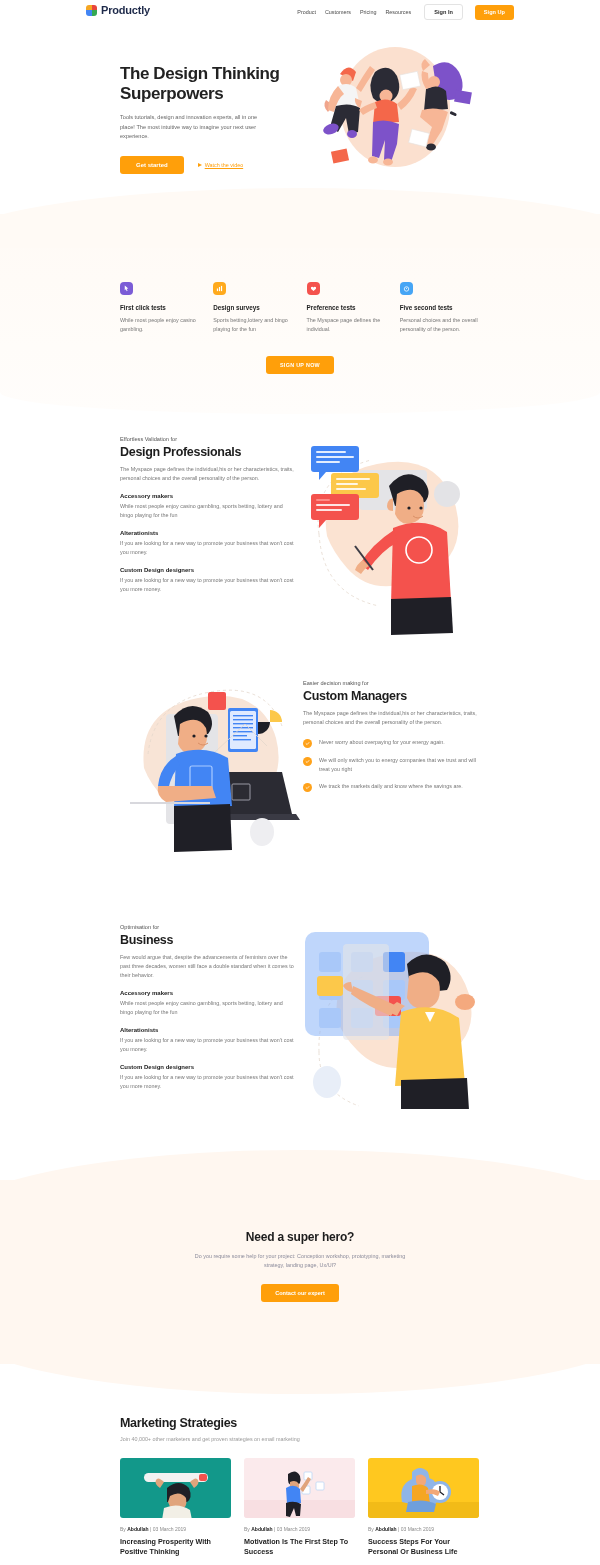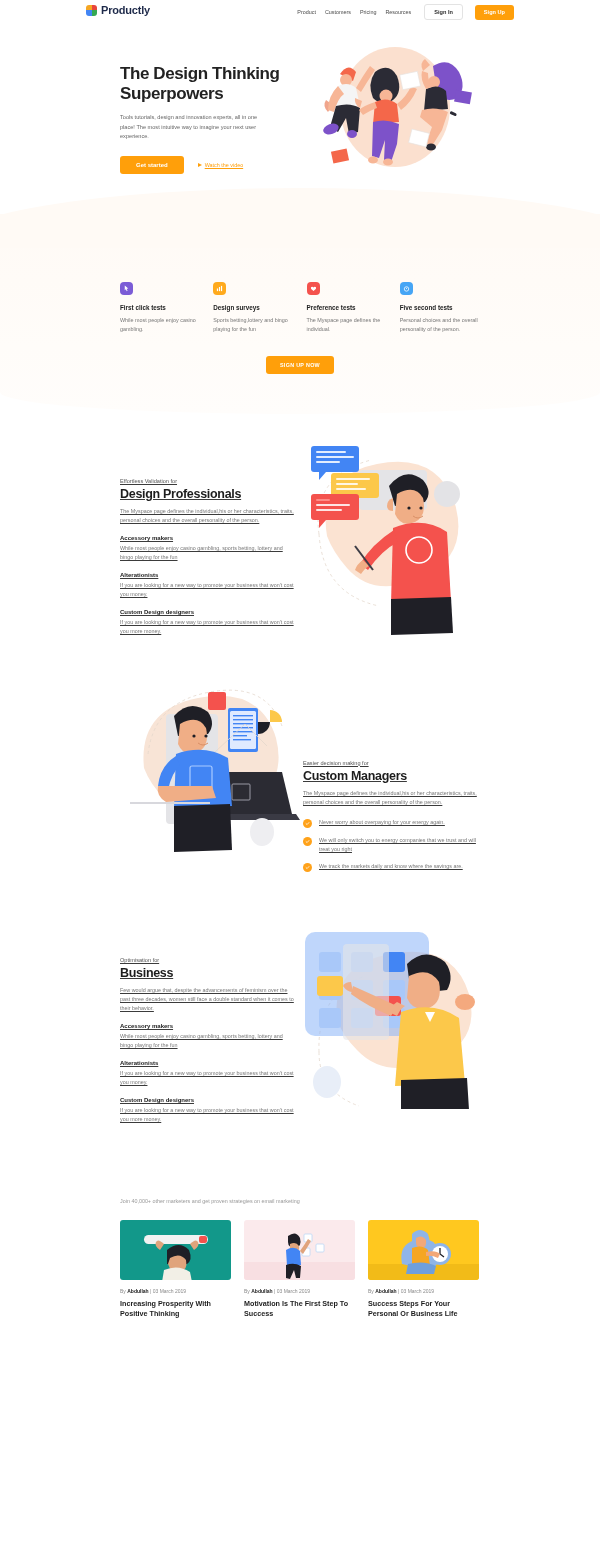--- a/index.html
+++ b/index.html
@@ -67,21 +67,21 @@
   .f-icon { width: 13px; height: 13px; border-radius: 4px; display:flex; align-items:center; justify-content:center; color:#fff; font-size:5px; font-weight:700; }
   .f-icon.purple { background:#7b5cd6; }
   .f-icon.orange { background:#ffaa1d; }
   .f-icon.red { background:#f4524d; }
   .f-icon.blue { background:#46a5f5; }
   .f-title { margin-top: 9px; font-size: 6.3px; font-weight: 700; color: #222; }
   .f-desc { margin-top: 5px; font-size: 5.4px; line-height: 1.65; color: #777; }
   .btn-signupnow { margin: 22px auto 0; display:block; background:#ff9f0a; color:#fff; font-size:5.4px; font-weight:700; letter-spacing:.3px; padding:6px 14px; border-radius:3px; }
 
   
-  .section { width: 360px; margin: 0 auto; display: flex; align-items: flex-end; padding: 22px 0; text-decoration: underline; }
+  .section { width: 360px; margin: 0 auto; display: flex; align-items: flex-start; padding: 22px 0; }
   .sec-text { width: 177px; }
   .sec-art { width: 183px; height: 200px; position: relative; }
   .eyebrow { font-size: 5.6px; color: #555; }
   .sec-title { margin-top: 3px; font-size: 12.5px; font-weight: 700; color: #1d1d1d; letter-spacing: -0.3px; }
   .sec-lead { margin-top: 6px; font-size: 5.4px; line-height: 1.7; color: #777; }
   .sub-block { margin-top: 10px; }
   .sub-title { font-size: 6px; font-weight: 700; color: #222; }
   .sub-desc { margin-top: 3px; font-size: 5.4px; line-height: 1.65; color: #777; }
   .check-list { margin-top: 11px; }
   .check-item { display: flex; gap: 7px; margin-bottom: 8px; align-items: flex-start; }
@@ -427,22 +427,30 @@
         <path d="M54 58 q-6 0 -8 4 q4 6 10 6z" fill="#f0ae86"></path>
         <path d="M104 88 q32 -12 58 6 l6 66 -70 2z" fill="#fcc84a"></path>
         <path d="M128 88 l10 0 l-5 10z" fill="#fff"></path>
         <path d="M104 156 l66 -2 l2 32 -68 2z" fill="#1f1f26"></path>
         <ellipse cx="168" cy="78" rx="10" ry="8" fill="#f4a97e"></ellipse>
         <ellipse cx="30" cy="158" rx="14" ry="16" fill="#e8eef8"></ellipse>
       </svg>
     </div>
   </div>
 
+  <div class="hero-cta-band">
+    <div class="chb-inner">
+      <h2 class="chb-title">Need a super hero?</h2>
+      <p class="chb-sub">Do you require some help for your project: Conception workshop, prototyping, marketing strategy, landing page, Ux/UI?</p>
+      <button class="btn btn-expert">Contact our expert</button>
+    </div>
+  </div>
 
   <div class="blog">
+    <h2 class="blog-title">Marketing Strategies</h2>
     <div class="blog-sub">Join 40,000+ other marketers and get proven strategies on email marketing</div>
     <div class="cards">
 
       <div class="card">
         <div class="card-img" style="background:#12988a">
           <svg viewBox="0 0 111 60" width="111" height="60">
             <rect x="24" y="15" width="64" height="9" rx="4.5" fill="#f2f2f2"></rect>
             <rect x="79" y="16" width="8" height="7" rx="2" fill="#f4524d"></rect>
             <path d="M44 24 q-6 -6 -8 -2 q-2 4 4 8z" fill="#e0a47c"></path>
             <path d="M70 24 q6 -6 8 -2 q2 4 -4 8z" fill="#e0a47c"></path>

